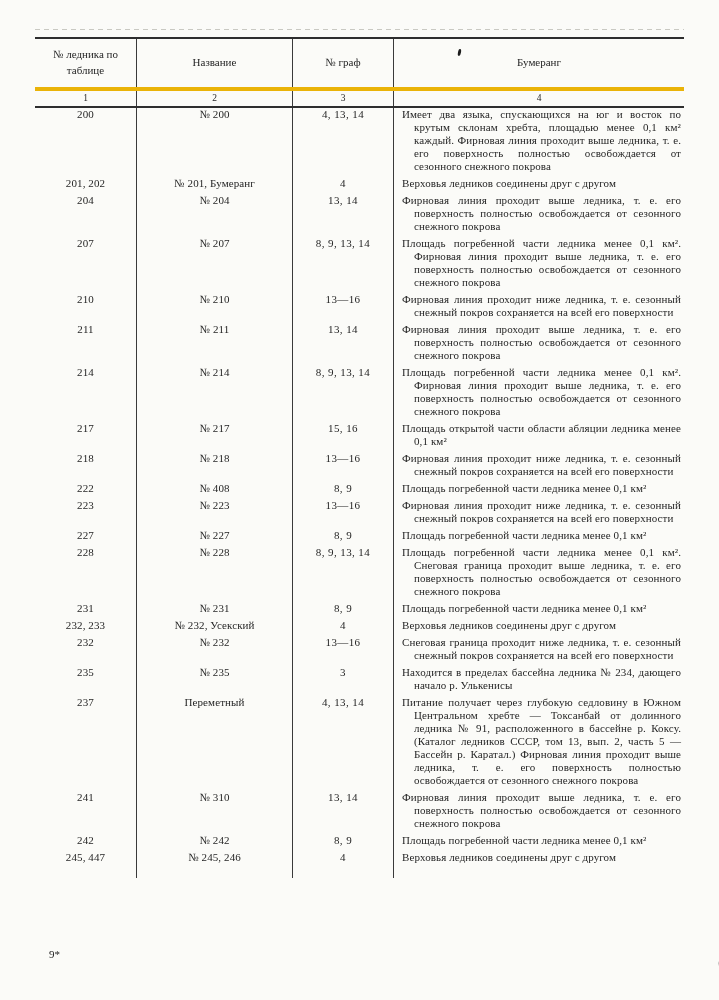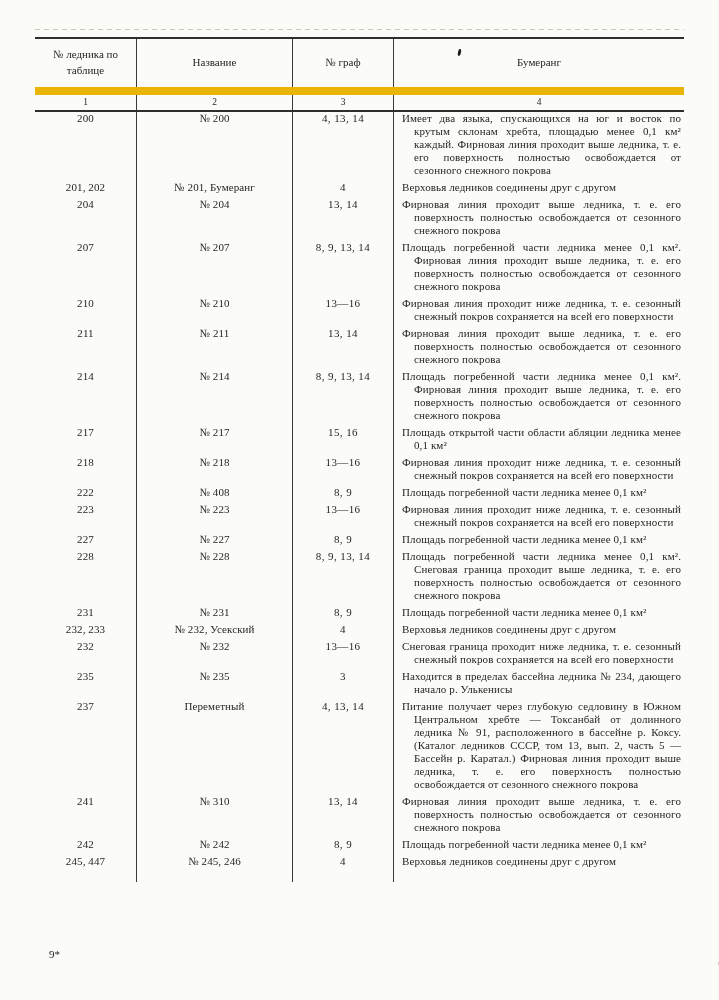--- a/index.html
+++ b/index.html
@@ -20,21 +20,21 @@
     position:absolute;left:35px;top:29px;width:649px;height:1px;
     background:repeating-linear-gradient(90deg,#a0a096 0 5px,transparent 5px 9px);
     opacity:.55;
   }
   .table{
     position:absolute;left:35px;top:37px;width:649px;
   }
   .grid{display:grid;grid-template-columns:102px 156px 101px 290px;}
   .thead{
     border-top:2px solid var(--rule);
-    border-bottom:8px solid #eab308;
+    border-bottom:4px solid #eab308;
     height:48px;
   }
   .thead .c{
     display:flex;align-items:center;justify-content:center;
     text-align:center;font-size:11px;line-height:1.45;
     padding:0 6px;position:relative;
   }
   .vline{border-right:1px solid #3a3a3a;}
   .tnums{
     height:15px;border-bottom:2px solid var(--rule);

